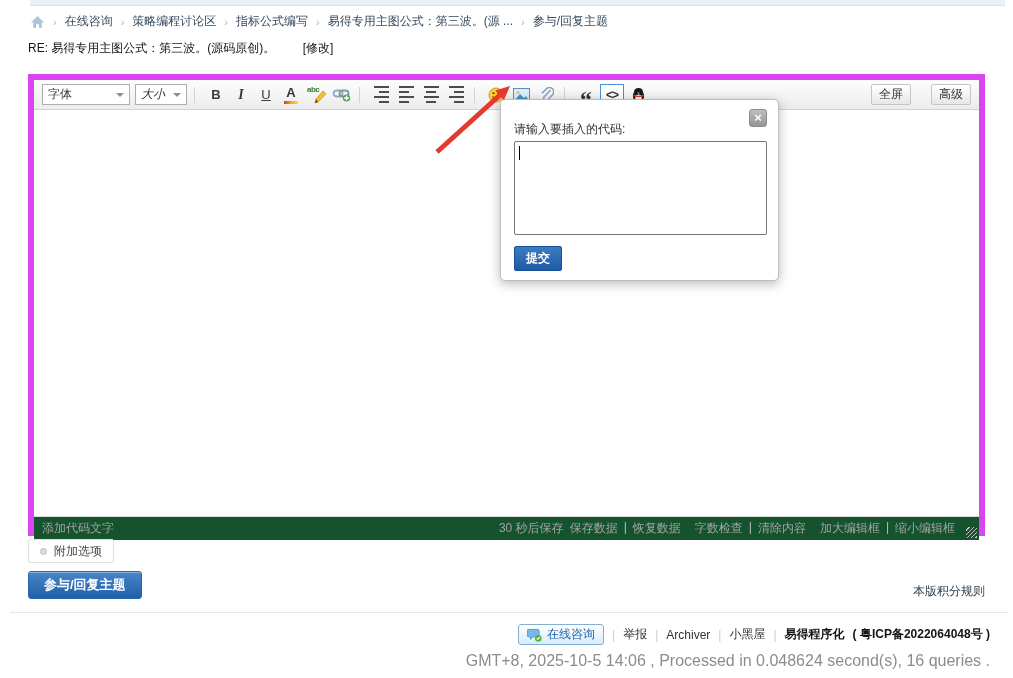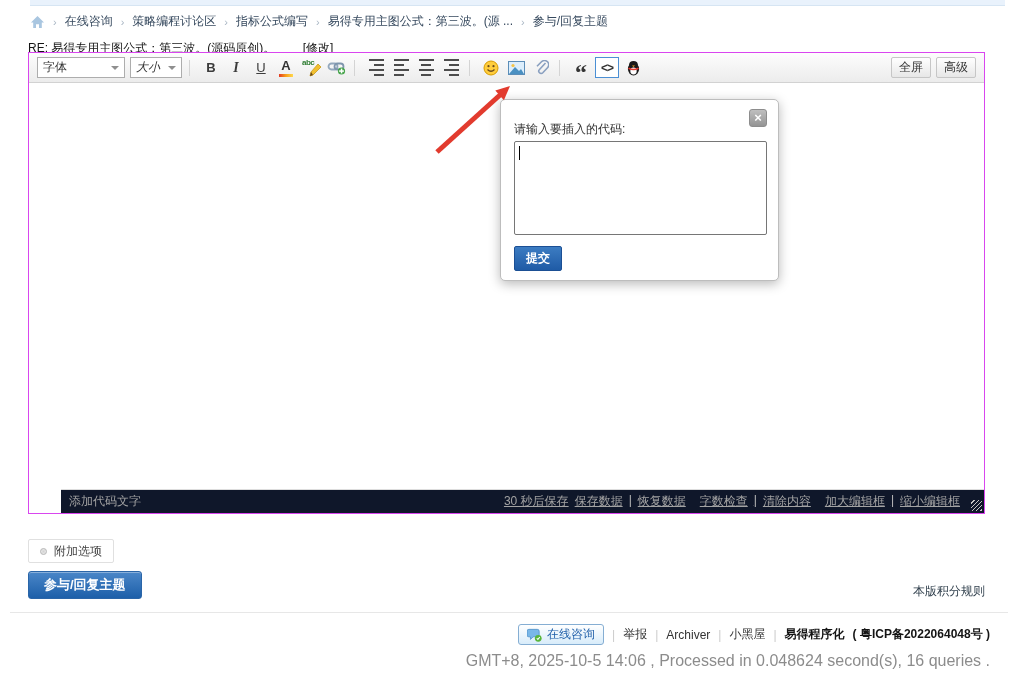--- a/index.html
+++ b/index.html
@@ -13,21 +13,21 @@
   
   .crumbs { position:absolute; left:30px; top:13px; display:flex; align-items:center; gap:8px; color:#36495e; white-space:nowrap; }
   .crumbs a { color:#36495e; text-decoration:none; cursor:pointer; }
   .crumb-sep { color:#a9b6c4; font-size:11px; }
   .home-ic { display:inline-flex; align-items:center; cursor:pointer; }
 
   .re-line { position:absolute; left:28px; top:40px; color:#151515; }
   .re-line .modify { color:#151515; margin-left:4px; cursor:pointer; text-decoration:none;padding-left:20px; }
 
   
-  .editor { position:absolute; left:28px; top:52px; width:957px; height:462px; border:1px solid #d946ef; background:#fff; }
+  .editor { position:absolute; left:28px; top:74px; width:957px; height:462px; border:6px solid #d946ef; background:#fff; }
   .toolbar { height:30px; background:linear-gradient(#fdfdfd,#ececec); border-bottom:1px solid #d2d2d2; display:flex; align-items:center; padding:0 8px; }
   .tb-select { height:21px; background:#fff; border:1px solid #adadad; display:flex; align-items:center; justify-content:space-between; padding:0 5px; color:#333; cursor:pointer; }
   .tb-select .arr { width:0; height:0; border-left:4px solid transparent; border-right:4px solid transparent; border-top:4px solid #8f8f8f; margin-left:6px; }
   .font-select { width:88px; }
   .size-select { width:52px; margin-left:5px;font-style:italic; }
   .tb-btn { min-width:22px; height:22px; display:flex; align-items:center; justify-content:center; cursor:pointer; margin-left:3px; position:relative; }
   .tb-sep { width:1px; height:16px; background:#d4d4d4; margin:0 7px; }
   .b-bold { font-weight:bold; font-size:13px; color:#3c3c3c; }
   .b-italic { font-family:"Liberation Serif","DejaVu Serif",serif; font-style:italic; font-weight:bold; font-size:14px; color:#3c3c3c; }
   .b-under { text-decoration:underline; font-size:13px; color:#3c3c3c; }
@@ -35,27 +35,27 @@
   .color-bar { position:absolute; left:4px; right:4px; bottom:2px; height:3px; background:linear-gradient(90deg,#e33b24,#f7a21b,#ffd84d); }
   .abc-text { position:absolute; left:2px; top:1px; font-size:8px; font-weight:bold; color:#2f7d33; letter-spacing:-0.5px; }
   .al { width:15px; height:17px; }
   .al-just  { background:linear-gradient(#4c4c4c,#4c4c4c) left 0/100% 2px no-repeat, linear-gradient(#4c4c4c,#4c4c4c) right 5px/10px 2px no-repeat, linear-gradient(#4c4c4c,#4c4c4c) left 10px/100% 2px no-repeat, linear-gradient(#4c4c4c,#4c4c4c) right 15px/10px 2px no-repeat; }
   .al-left  { background:linear-gradient(#4c4c4c,#4c4c4c) left 0/100% 2px no-repeat, linear-gradient(#4c4c4c,#4c4c4c) left 5px/10px 2px no-repeat, linear-gradient(#4c4c4c,#4c4c4c) left 10px/100% 2px no-repeat, linear-gradient(#4c4c4c,#4c4c4c) left 15px/10px 2px no-repeat; }
   .al-center{ background:linear-gradient(#4c4c4c,#4c4c4c) left 0/100% 2px no-repeat, linear-gradient(#4c4c4c,#4c4c4c) center 5px/10px 2px no-repeat, linear-gradient(#4c4c4c,#4c4c4c) left 10px/100% 2px no-repeat, linear-gradient(#4c4c4c,#4c4c4c) center 15px/10px 2px no-repeat; }
   .al-right { background:linear-gradient(#4c4c4c,#4c4c4c) left 0/100% 2px no-repeat, linear-gradient(#4c4c4c,#4c4c4c) right 5px/10px 2px no-repeat, linear-gradient(#4c4c4c,#4c4c4c) left 10px/100% 2px no-repeat, linear-gradient(#4c4c4c,#4c4c4c) right 15px/10px 2px no-repeat; }
   .b-quote { font-family:"Liberation Serif","DejaVu Serif",serif; font-weight:bold; font-size:24px; color:#333; }
   .b-quote span { display:block; height:14px; line-height:22px; overflow:hidden; }
   .b-code { border:1px solid var(--active-border,#4b8fd4); background:#fff; width:24px; height:21px; font-weight:bold; font-size:12px; letter-spacing:-1px; color:#333; }
-  .tb-right { margin-left:auto; display:flex; gap:5px; }
+  .tb-right { margin-left:auto; display:flex; gap:20px; }
   .mini-btn { height:21px; padding:0 7px; border:1px solid #c6c6c6; background:linear-gradient(#ffffff,#e7e7e7); display:flex; align-items:center; color:#333; cursor:pointer; border-radius:2px; }
 
   .canvas { height:406px; background:#fff; cursor:text; }
 
-  .statusbar { height:24px; background:#0f172a; border-top:1px solid #ddd; display:flex; align-items:center; padding:0 8px; color:#a3a3a3; position:relative;margin-left:32px; }
-  .status-right { margin-left:auto; display:flex; align-items:flex-start; padding-right:16px; color:#a3a3a3; white-space:nowrap;text-decoration:underline; }
+  .statusbar { height:24px; background:#14532d; border-top:1px solid #ddd; display:flex; align-items:center; padding:0 8px; color:#a3a3a3; position:relative; }
+  .status-right { margin-left:auto; display:flex; align-items:flex-start; padding-right:16px; color:#a3a3a3; white-space:nowrap; }
   .st-sep { margin:0 6px; color:#bdbdbd; }
   .st-gap { margin-left:14px; }
   .st-link { cursor:pointer; }
   .grip { position:absolute; right:2px; bottom:2px; width:11px; height:11px; background:repeating-linear-gradient(135deg,transparent 0 2px,#c3c3c3 2px 3px); cursor:nwse-resize; }
 
   
   .dialog { position:absolute; left:500px; top:99px; width:279px; height:182px; background:#fff; border:1px solid #bdbdbd; border-radius:5px; box-shadow:0 3px 12px rgba(0,0,0,.28); z-index:40; }
   .dlg-close { position:absolute; top:9px; right:11px; width:18px; height:18px; background:linear-gradient(#bfbfbf,#949494); border:1px solid #8d8d8d; border-radius:3px; color:#fff; font-weight:bold; font-size:13px; line-height:15px; text-align:center; cursor:pointer; }
   .dlg-prompt { position:absolute; left:13px; top:21px; color:#333; }
   .dlg-textarea { position:absolute; left:13px; top:41px; width:253px; height:94px; border:1px solid #767676; border-radius:2px; resize:none; font-family:"Liberation Sans",sans-serif; font-size:12px; padding:3px 4px; outline:none; }

